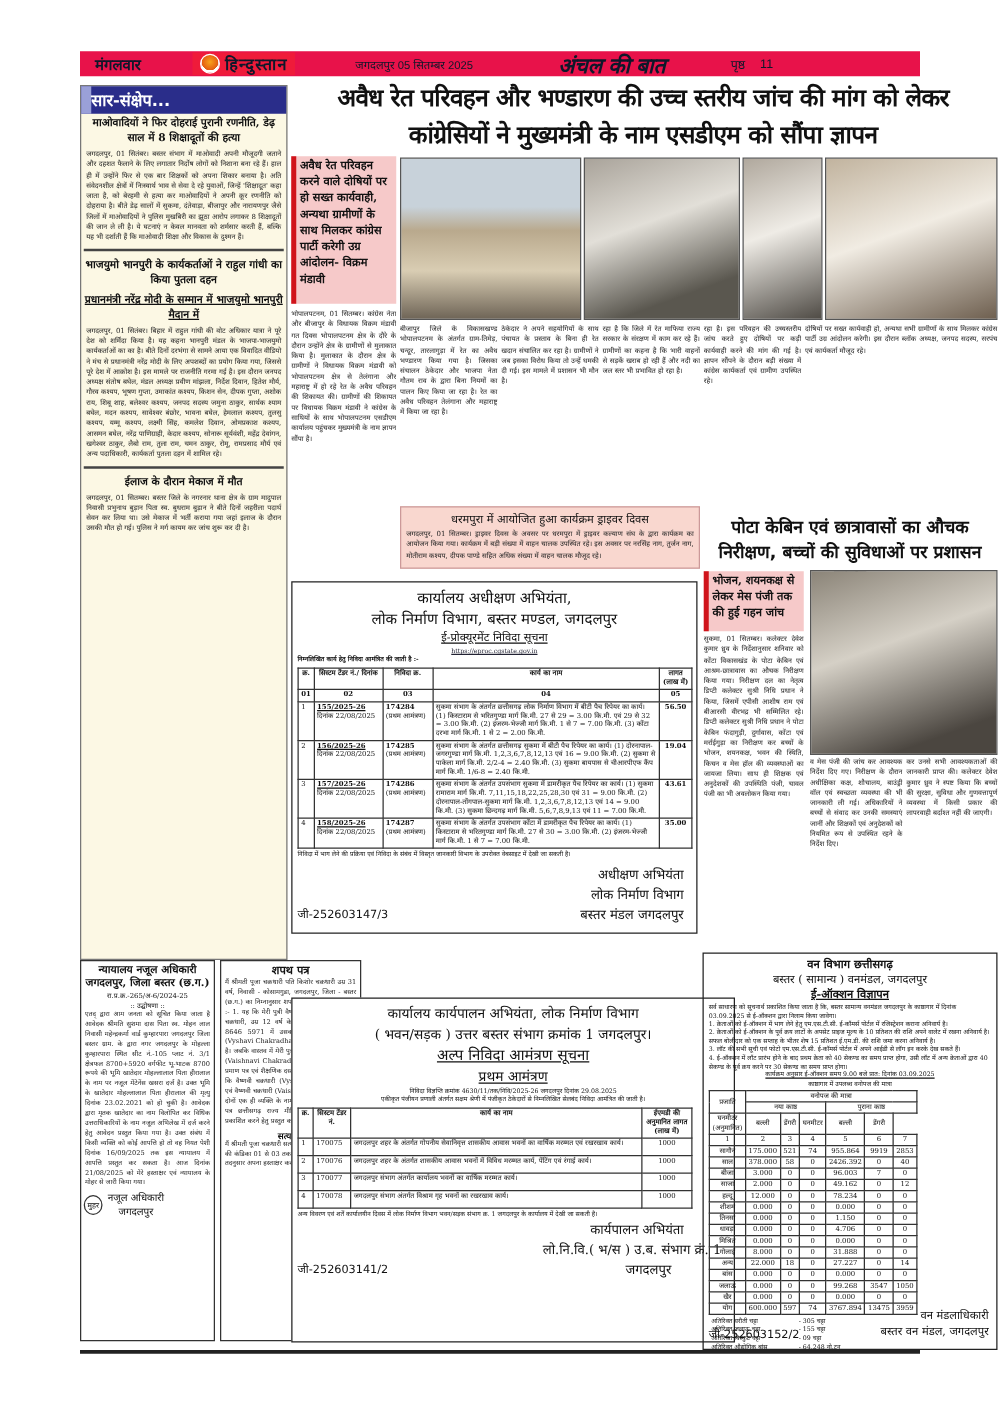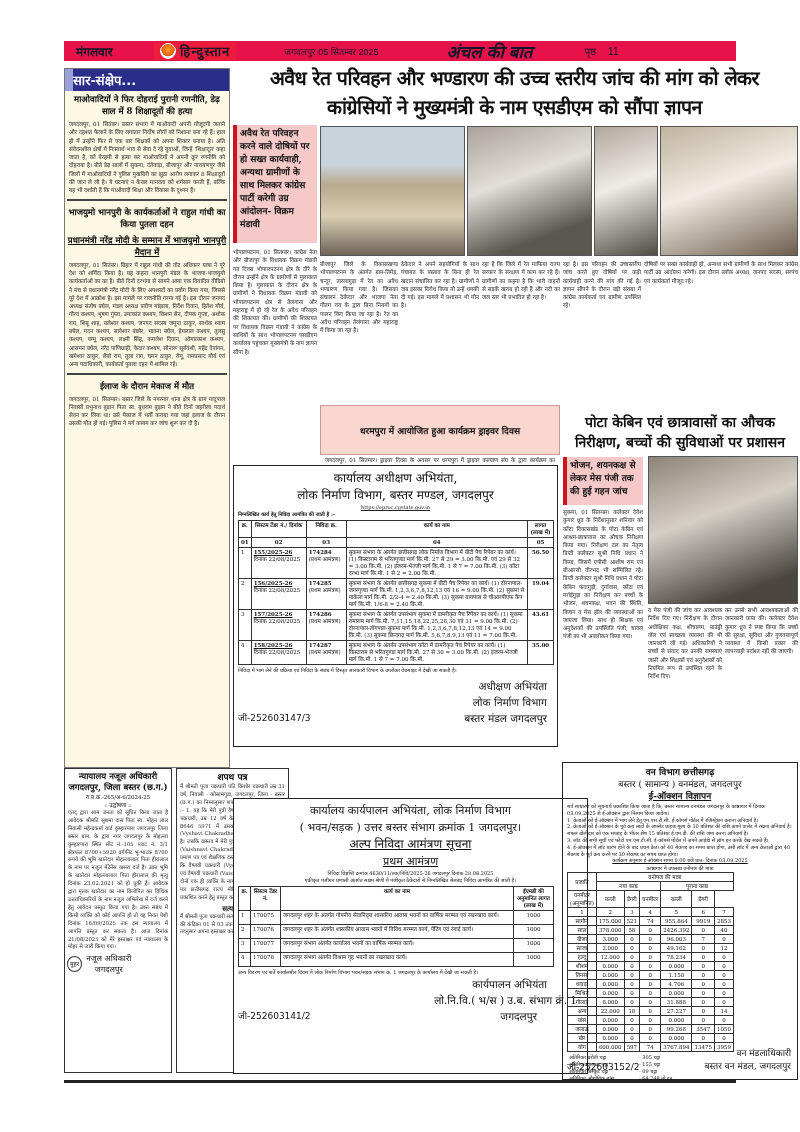--- a/index.html
+++ b/index.html
@@ -17,21 +17,21 @@
   .col-left{left:64px;top:68px;width:166px;height:972px;background:#fcf8e4;border:1px solid #777}
   .sar{background:#2a2d8a;color:#fff;font-size:13px;font-weight:bold;padding:2px 0;border-left:8px solid #9aa0d8;font-family:"DejaVu Sans",sans-serif}
   .l-head{font-size:8.5px;font-weight:bold;text-align:center;line-height:12px;padding:2px}
   .l-head.u{text-decoration:underline}
   .body-text{font-size:5.6px;line-height:8.3px;text-align:justify;padding:1px 4px;color:#222}
   .divider{height:2px;background:#444;margin:3px 2px}
   .headline{left:232px;top:64px;width:565px;text-align:center;font-family:"DejaVu Sans",sans-serif;font-weight:bold;font-size:19.5px;line-height:29px;color:#111;letter-spacing:-0.5px}
   .quote-box{left:233px;top:125px;width:84px;height:118px;background:#f6c9c9;border-left:4px solid #d0141b;font-size:9px;font-weight:bold;line-height:13px;padding:2px 3px;color:#111}
   .photo{background:linear-gradient(160deg,#8f8a80,#d9d6cd 50%,#6e6a63);border:1px solid #555}
   .pink-news{left:233px;top:457px;width:326px;height:70px;background:#f9d7cf;border:1px solid #c99}
-  .pink-title{font-size:9px;font-weight:bold;text-align:center;padding:18px;color:#111}
+  .pink-title{font-size:9px;font-weight:normal;text-align:center;padding:2px;color:#111}
   .tender{border:1.5px solid #222;background:#fff}
   .t-title{text-align:center;font-size:12px;line-height:17px}
   .t-sub{text-align:center;font-size:9px;text-decoration:underline;line-height:14px}
   .t-small{font-size:5px;line-height:7px;padding:0 4px}
   table{border-collapse:collapse}
   .tbl td,.tbl th{border:1px solid #333;font-size:5.5px;line-height:7px;padding:1px 2px;vertical-align:top;font-weight:normal}
   .tbl th{font-weight:bold;text-align:center}
   .sig{font-size:10.5px;line-height:16px;text-align:right;padding-right:10px}
   .gcode{font-family:"DejaVu Sans",sans-serif;font-size:9px}
   .right-head{left:562px;top:412px;width:236px;font-family:"DejaVu Sans",sans-serif;font-weight:bold;font-size:14px;line-height:20px;text-align:center}
@@ -129,20 +129,21 @@
 </div>
 
 <div class="abs pink-news" style="top:405px;height:50px;left:320px;width:240px;">
   <div class="pink-title">धरमपुरा में आयोजित हुआ कार्यक्रम ड्राइवर दिवस</div>
   <div class="body-text">जगदलपुर, 01 सितम्बर। ड्राइवर दिवस के अवसर पर धरमपुरा में ड्राइवर कल्याण संघ के द्वारा कार्यक्रम का आयोजन किया गया। कार्यक्रम में बड़ी संख्या में वाहन चालक उपस्थित रहे। इस अवसर पर नरसिंह नाग, तुर्जन नाग, मोतीराम कश्यप, दीपक पाण्डे सहित अधिक संख्या में वाहन चालक मौजूद रहे।</div>
 </div>
 
 <div class="abs tender" style="left:233px;top:465px;width:325px;height:282px;">
   <div class="t-title" style="margin-top:4px">कार्यालय अधीक्षण अभियंता,</div>
   <div class="t-title">लोक निर्माण विभाग, बस्तर मण्डल, जगदलपुर</div>
+  <div class="t-sub">ई-प्रोक्यूरमेंट निविदा सूचना</div>
   <div class="t-small" style="text-align:center;text-decoration:underline;color:#223">https://eproc.cgstate.gov.in</div>
   <div class="t-small" style="font-weight:bold">निम्नलिखित कार्य हेतु निविदा आमंत्रित की जाती है :-</div>
   <table class="tbl" style="margin:2px 4px;width:316px">
     <thead>
       <tr>
         <th style="width:12px">क्र.</th>
         <th style="width:55px">सिस्टम टेंडर नं./ दिनांक</th>
         <th style="width:40px">निविदा क्र.</th>
         <th>कार्य का नाम</th>
         <th style="width:26px">लागत (लाख में)</th>

